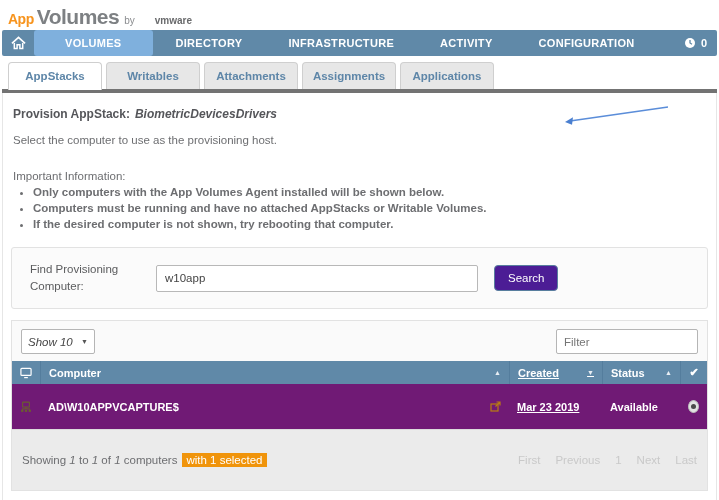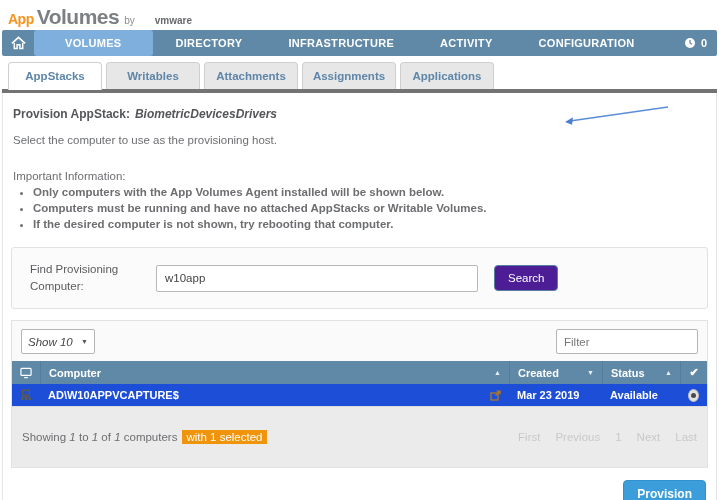--- a/index.html
+++ b/index.html
@@ -62,27 +62,27 @@
   .filter-input { width:142px; height:25px; border:1px solid #b5b5b5; border-radius:2px;
     padding:0 7px; font-size:11.5px; color:#444; font-family:"Liberation Sans",sans-serif; }
 
   .grid-header { display:flex; background:#6089a8; color:#fff; font-size:11px; font-weight:bold;
     height:23px; align-items:center; }
   .grid-header .cell { display:flex; align-items:center; height:100%; padding:0 8px;
     border-left:1px solid #547d9d; cursor:pointer; }
   .grid-header .cell:first-child { border-left:none; }
   .col-icon { width:28px; justify-content:center; }
   .col-computer { flex:1; }
-  .col-created { width:93px; }
+  .col-created { width:93px;text-decoration:underline; }
   .col-status { width:78px; }
   .col-check { width:27px; justify-content:center; }
   .sort { margin-left:auto; font-size:7px; color:#e8eef4; }
 
-  .grid-row { display:flex; background:#1d4ed8; color:#fff; font-size:11px; font-weight:bold;
-    height:22px; align-items:center; cursor:pointer; }
+  .grid-row { display:flex; background:#701a75; color:#fff; font-size:11px; font-weight:bold;
+    height:45px; align-items:center; cursor:pointer; }
   .grid-row .cell { display:flex; align-items:center; height:100%; padding:0 8px; }
 
   .radio-outer { width:13px; height:13px; border-radius:50%; background:#e3e3e3;
     border:1px solid #bdbdbd; display:flex; align-items:center; justify-content:center; }
   .radio-inner { width:5px; height:5px; border-radius:50%; background:#4a4a4a; }
 
   .list-footer { background:#ebebeb; border-top:1px solid #dcdcdc; padding:23px 10px;
     display:flex; align-items:center; font-size:11.5px; color:#6d6e71; }
   .list-footer .num { font-style:italic; }
   .sel-badge { background:#f0940b; color:#fff; padding:1px 4px; margin-left:5px; }

